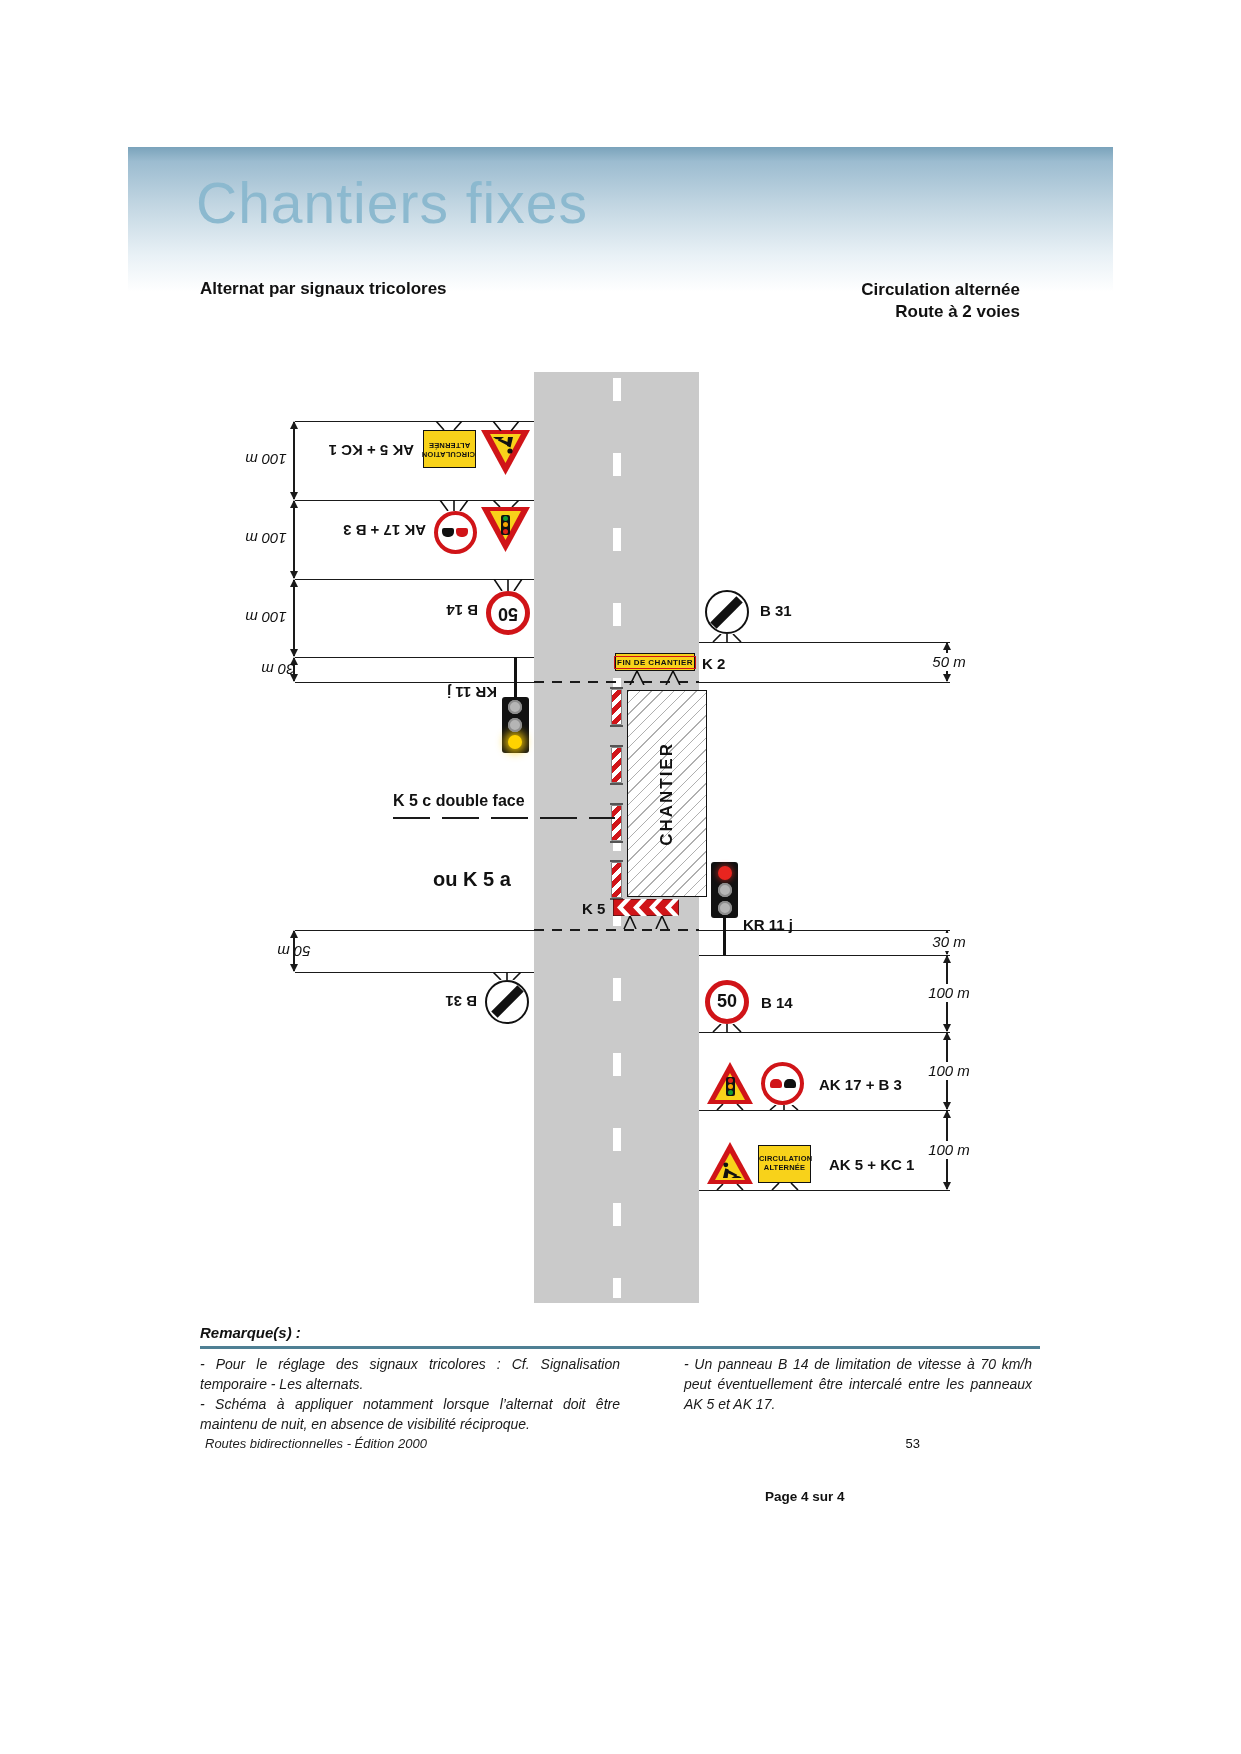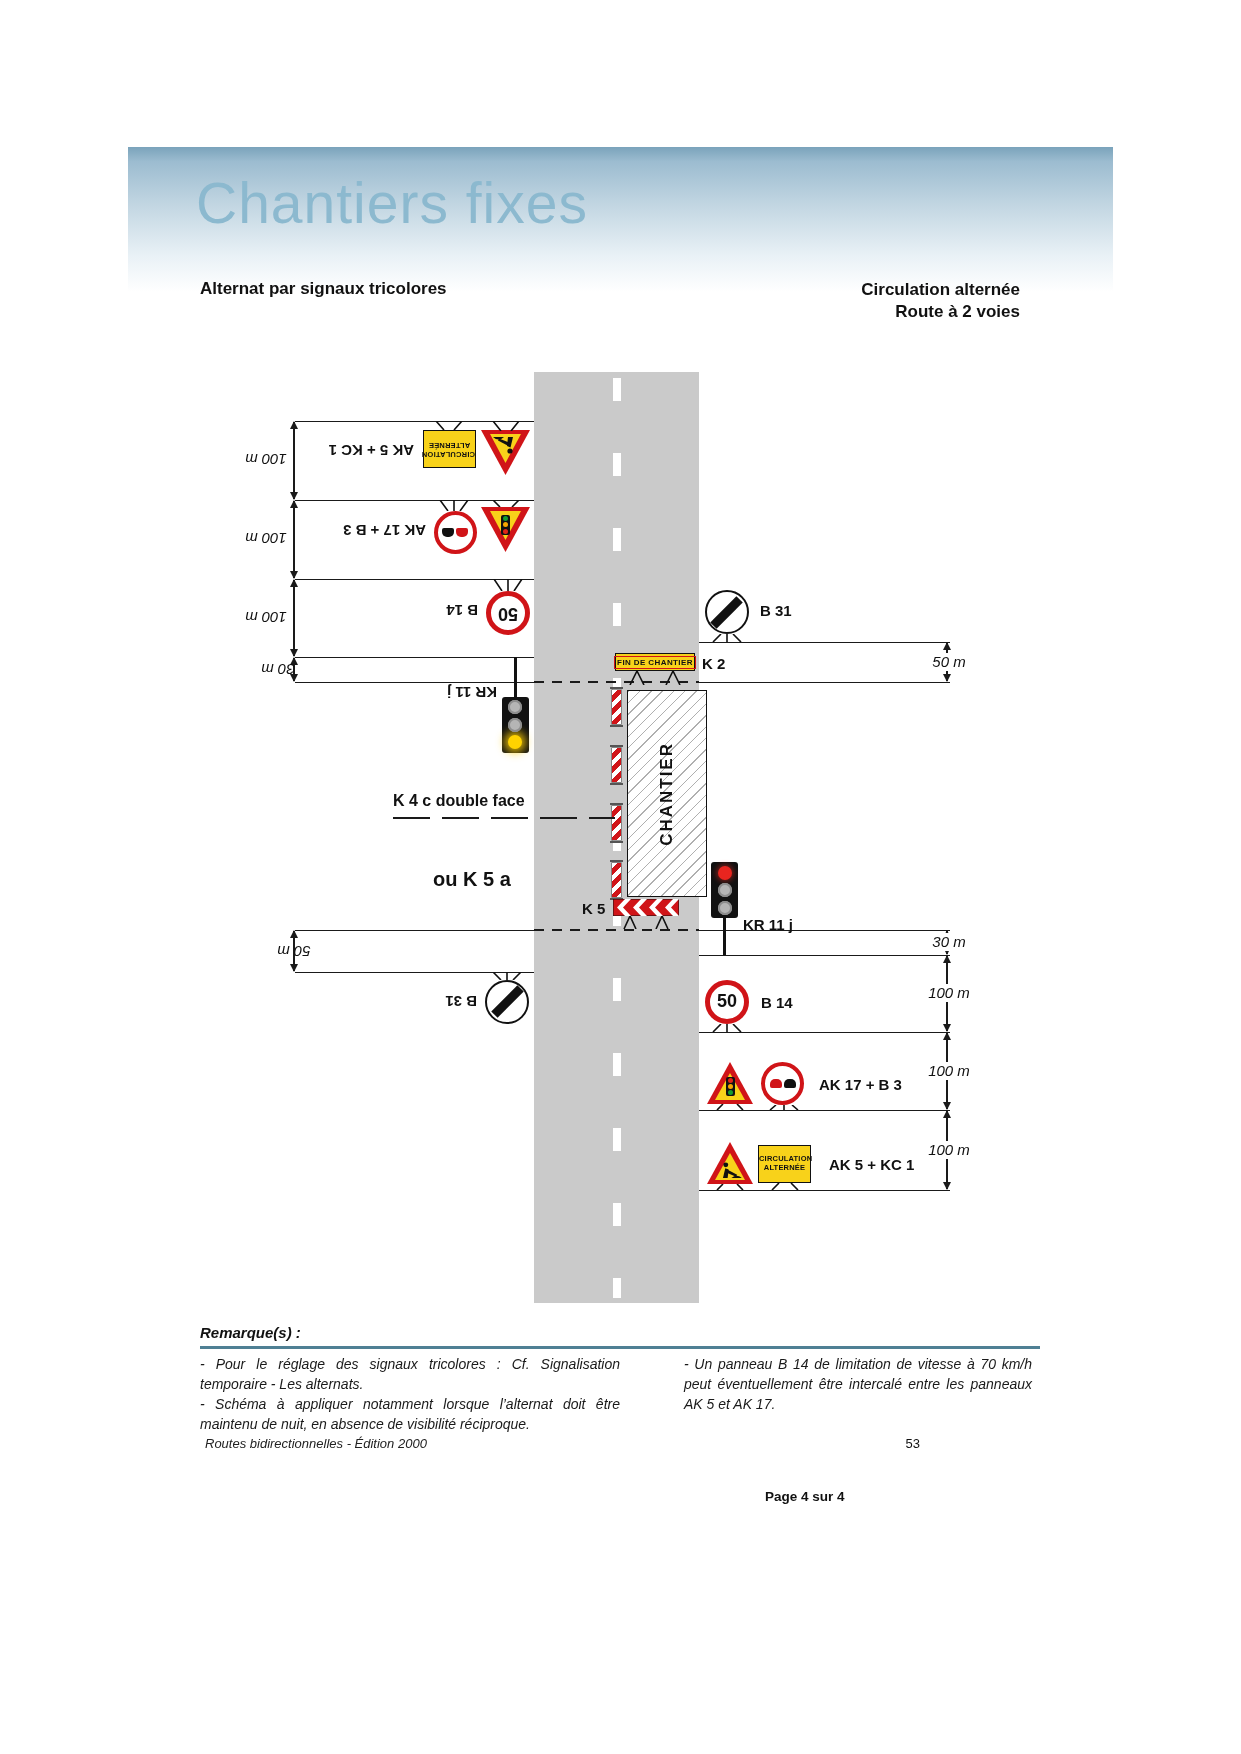--- a/index.html
+++ b/index.html
@@ -142,21 +142,21 @@
   <div class="dlab bg" style="left:917px;top:1141px;width:60px;">100 m</div>
 
   <div class="chantier">
     <span>CHANTIER</span>
   </div>
   <div class="post" style="top:690px;"></div>
   <div class="post" style="top:748px;"></div>
   <div class="post" style="top:806px;"></div>
   <div class="post" style="top:863px;"></div>
 
-  <div class="siglabel" style="left:393px;top:792px;font-size:16px;">K 4 c double face</div>
+  <div class="siglabel" style="left:393px;top:792px;font-size:16px;">K 5 c double face</div>
   <div class="leader" style="left:393px;top:817px;width:222px;"></div>
   <div class="siglabel" style="left:393px;top:868px;font-size:20px;margin-left:40px;">ou K 5 a</div>
 
   <svg class="abs" style="left:613px;top:899px;" width="66" height="17">
     <rect x="0" y="0" width="66" height="17" fill="#d01418" stroke="#111" stroke-width="1"></rect>
     <polygon points="12,0 18,0 10,8.5 18,17 12,17 4,8.5" fill="#fff"></polygon>
     <polygon points="28,0 34,0 26,8.5 34,17 28,17 20,8.5" fill="#fff"></polygon>
     <polygon points="44,0 50,0 42,8.5 50,17 44,17 36,8.5" fill="#fff"></polygon>
     <polygon points="60,0 66,0 58,8.5 66,17 60,17 52,8.5" fill="#fff"></polygon>
   </svg>

